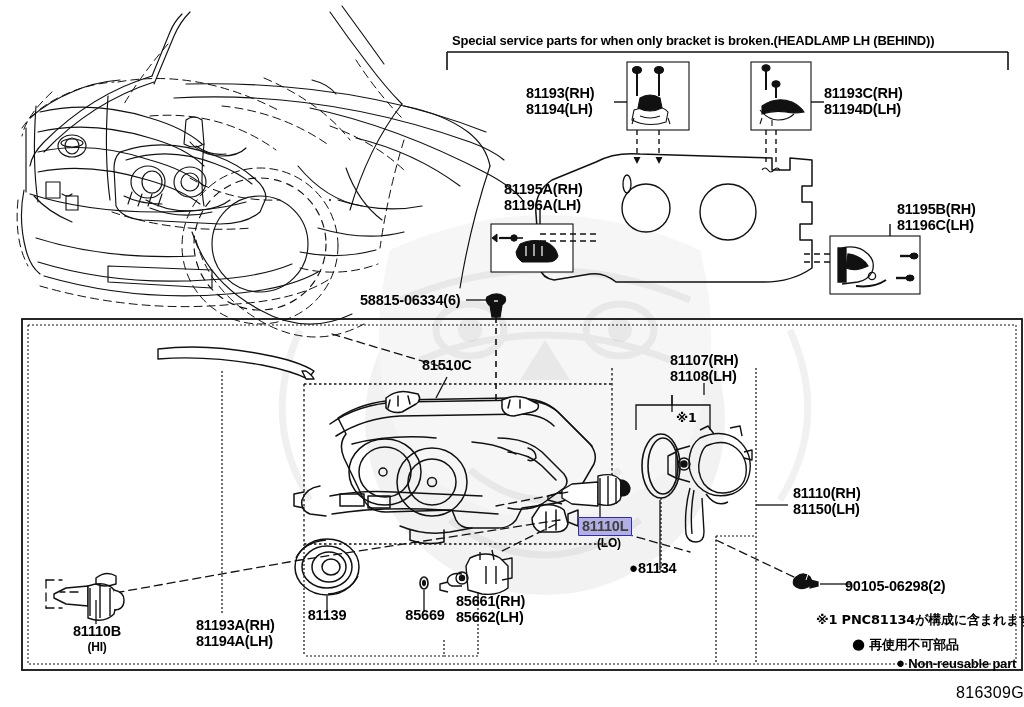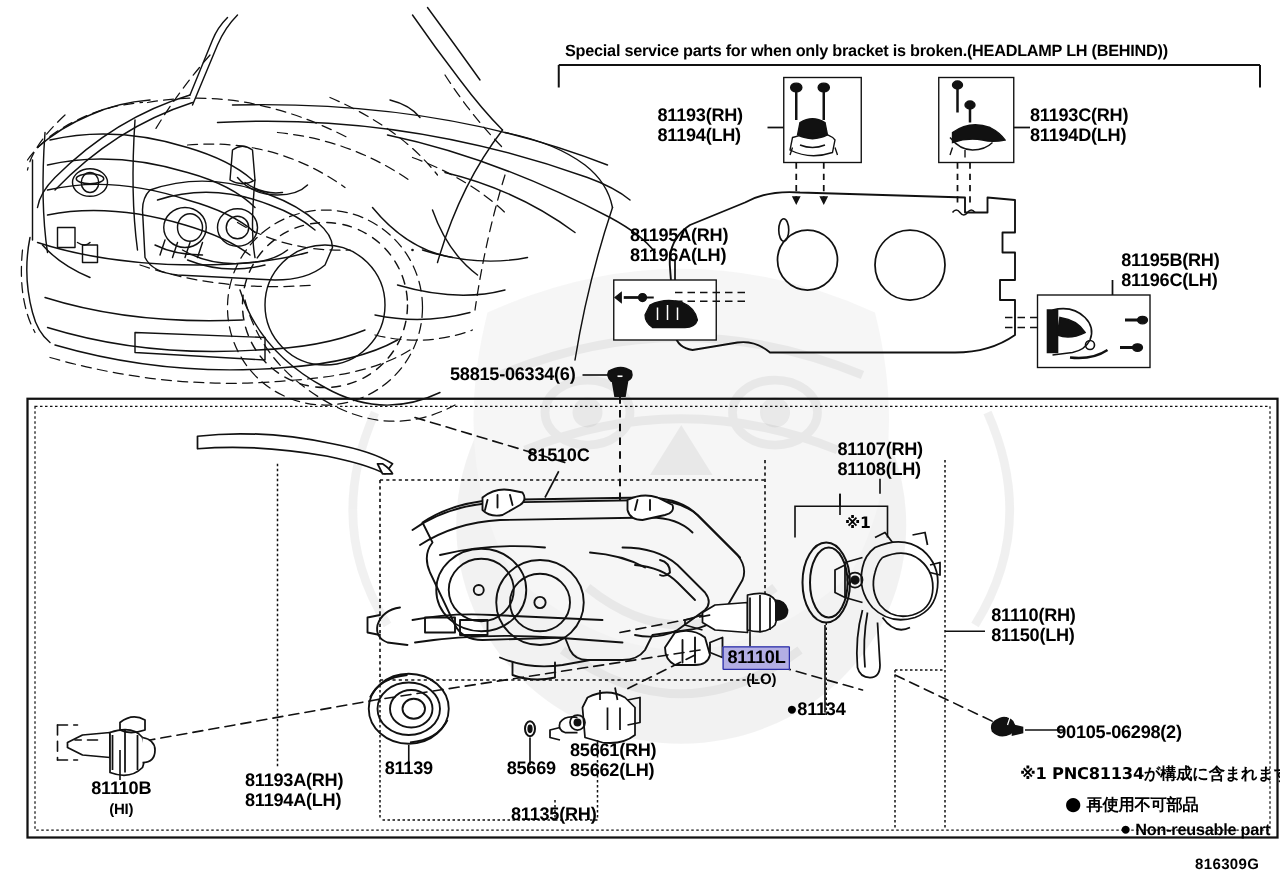--- a/index.html
+++ b/index.html
@@ -9,22 +9,22 @@
   svg.layer{position:absolute;left:0;top:0;width:1024px;height:707px;overflow:visible;}
   .lbl{position:absolute;font-weight:bold;color:#000;white-space:nowrap;
        font-family:"Liberation Sans","DejaVu Sans",sans-serif;letter-spacing:-0.2px;}
   .pn{font-size:14.5px;line-height:14.5px;}
   .pn2{font-size:14.5px;line-height:15.5px;}
   .sub{font-size:12px;line-height:13px;font-weight:bold;}
   .jp{font-family:"DejaVu Sans",sans-serif;font-weight:bold;}
   .hdr-jp{font-size:13.5px;line-height:16px;font-weight:bold;}
   .hdr-en{font-size:13px;line-height:16px;font-weight:bold;}
   .note{font-size:13px;line-height:17px;font-weight:bold;}
-  .code{font-size:12px;font-weight:bold;letter-spacing:0.3px;}
-  .hl{background:#b3aee4;border:1.5px solid #2b2fa8;color:#000000;
+  .code{font-size:16px;font-weight:normal;letter-spacing:0.3px;}
+  .hl{background:#b3aee4;border:1.5px solid #2b2fa8;color:#404040;
       padding:0px 3px 1px 3px;border-radius:1px;}
   .ctr{text-align:center;}
   .dot{font-size:15px;line-height:15px;}
 </style>
 </head>
 <body>
 
 <div id="stage">
 
   <svg class="layer" viewBox="0 0 1024 707">
@@ -550,21 +550,20 @@
 
   <div class="lbl pn ctr" style="left:292px;top:608px;width:70px;">81139</div>
   <div class="lbl pn ctr" style="left:392px;top:608px;width:66px;">85669</div>
 
   <div class="lbl pn2" style="left:456px;top:594px;">
     <div>85661(RH)</div>
     <div>85662(LH)</div>
   </div>
 
   <div class="lbl pn2 ctr" style="left:348px;top:645px;width:190px;">
-    <div>81135(RH)</div>
   </div>
 
   <div class="lbl note jp" style="left:816px;top:611px;">※1 PNC81134が構成に含まれます</div>
   <div class="lbl note jp" style="left:852px;top:636px;">
     <span class="dot">●</span>&nbsp;<span>再使用不可部品</span>
   </div>
   <div class="lbl note" style="left:896px;top:655px;">
     <span class="dot">●</span>&nbsp;<span>Non-reusable part</span>
   </div>
 

